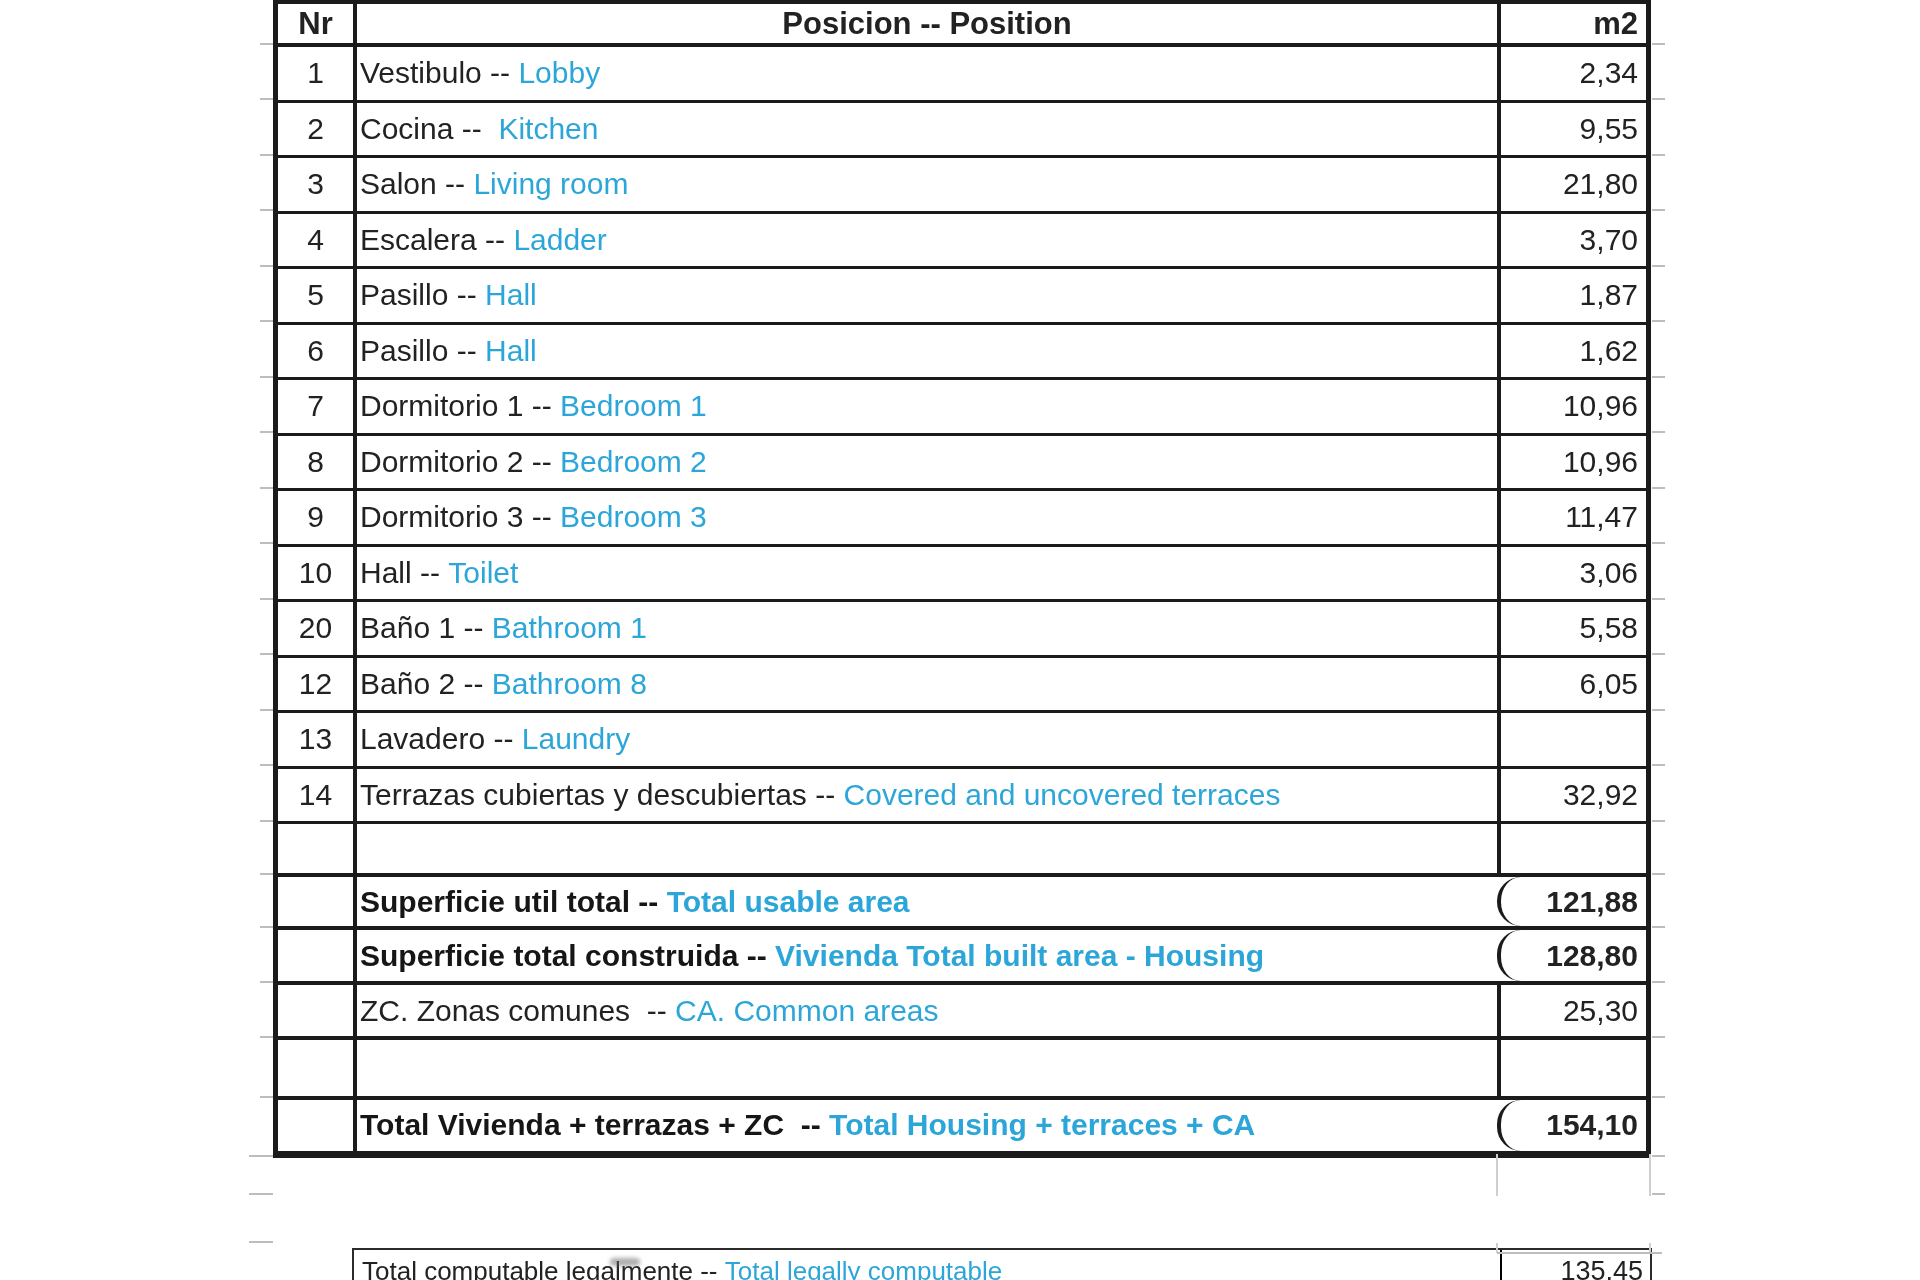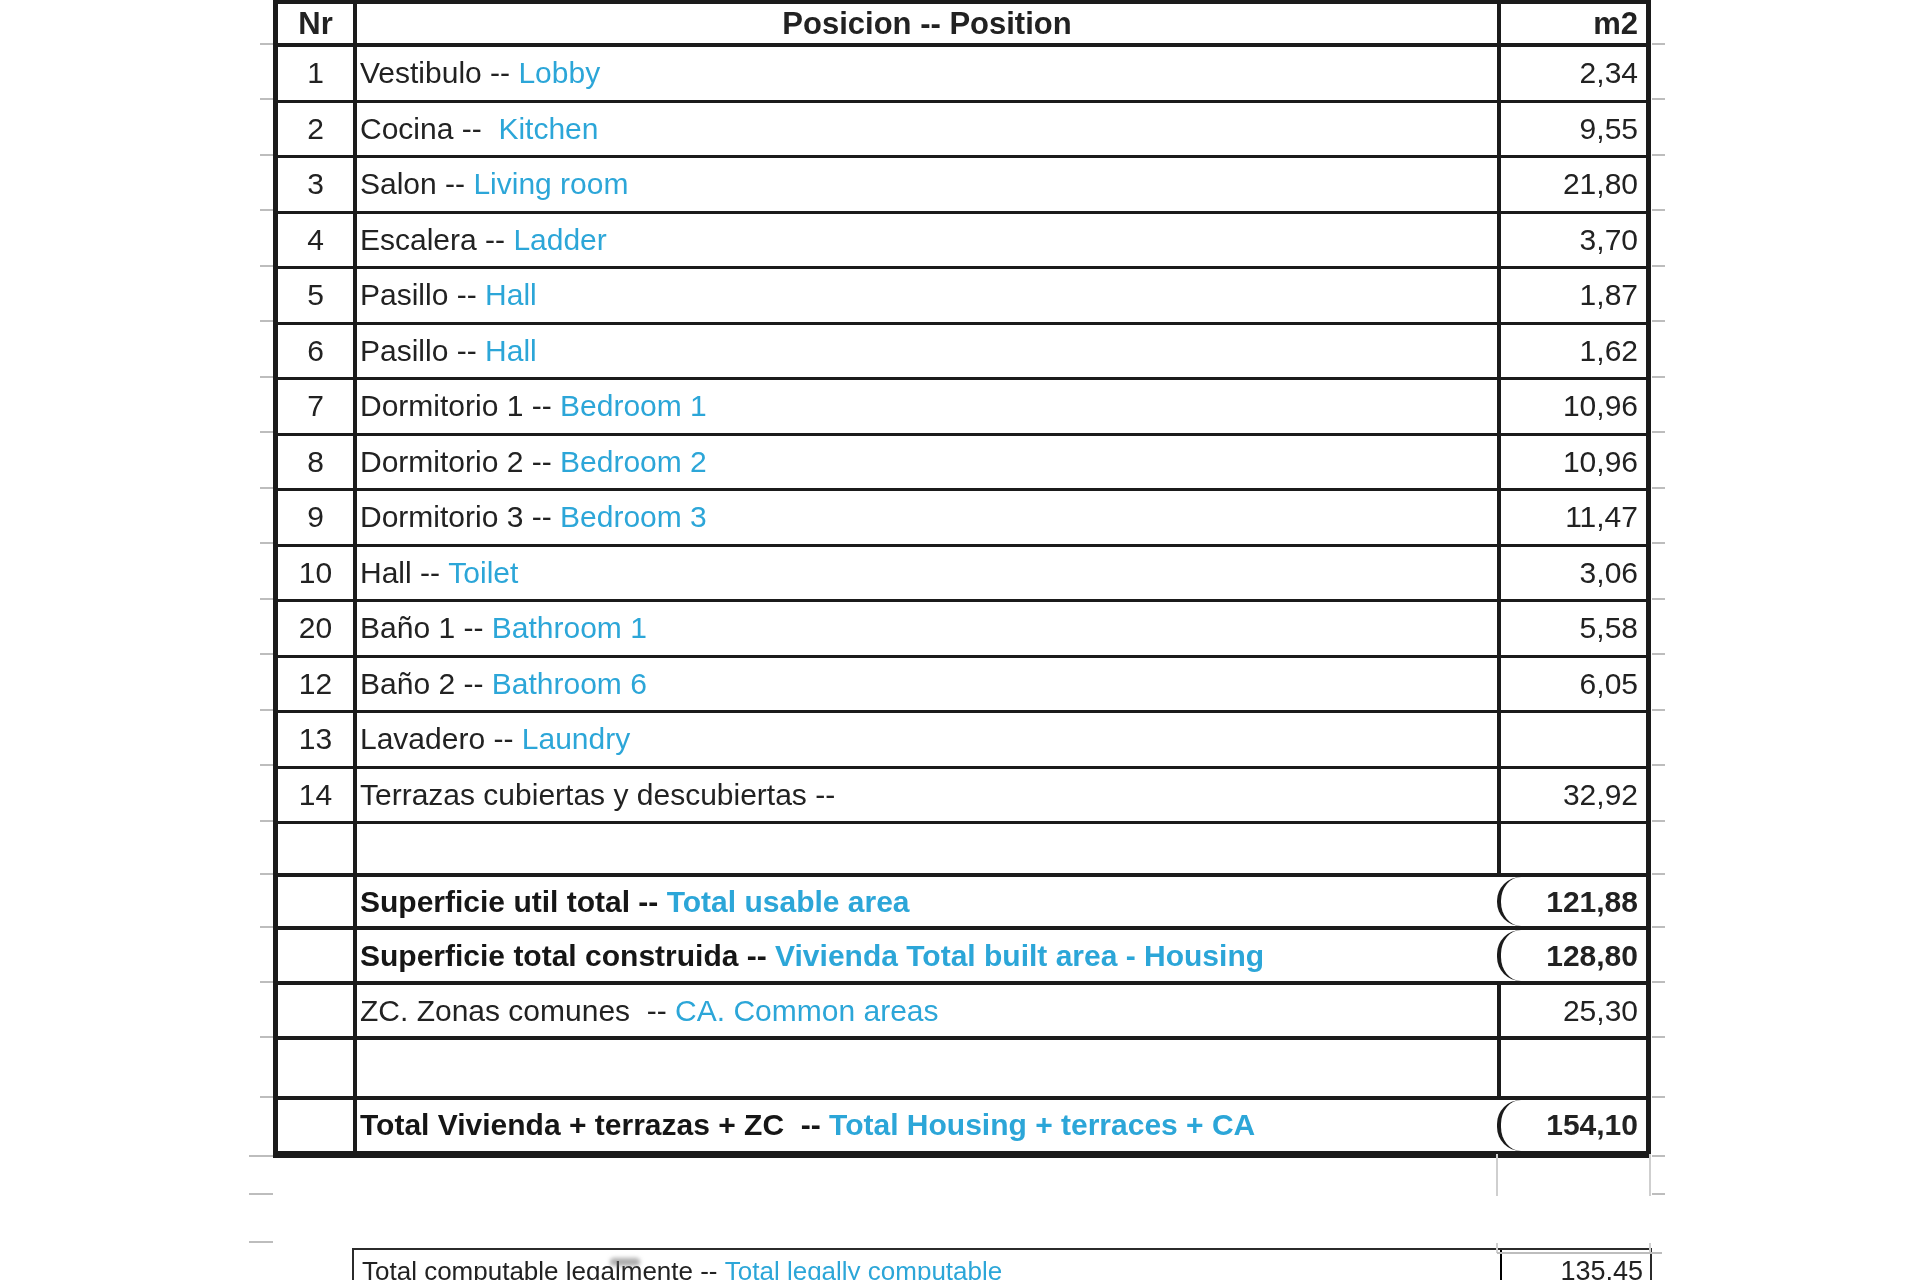--- a/index.html
+++ b/index.html
@@ -170,38 +170,39 @@
             <span class="sep"> -- </span>
             <span class="en">Bathroom 1</span>
           </div>
           <div class="c m2">5,58</div>
         </div>
         <div class="row data">
           <div class="c nr">12</div>
           <div class="c pos">
             <span class="es">Baño 2</span>
             <span class="sep"> -- </span>
-            <span class="en">Bathroom 6</span>
+            <span class="en">Bathroom 8</span>
           </div>
           <div class="c m2">6,05</div>
         </div>
         <div class="row data">
           <div class="c nr">13</div>
           <div class="c pos">
             <span class="es">Lavadero</span>
             <span class="sep"> -- </span>
             <span class="en">Laundry</span>
           </div>
           <div class="c m2"></div>
         </div>
         <div class="row data">
           <div class="c nr">14</div>
           <div class="c pos">
             <span class="es">Terrazas cubiertas y descubiertas</span>
             <span class="sep"> -- </span>
+            <span class="en">Covered and uncovered terraces</span>
           </div>
           <div class="c m2">32,92</div>
         </div>
       </div>
 
     <div class="row e1">
       <div class="c nr"></div>
       <div class="c pos"></div>
       <div class="c m2"></div>
     </div>

